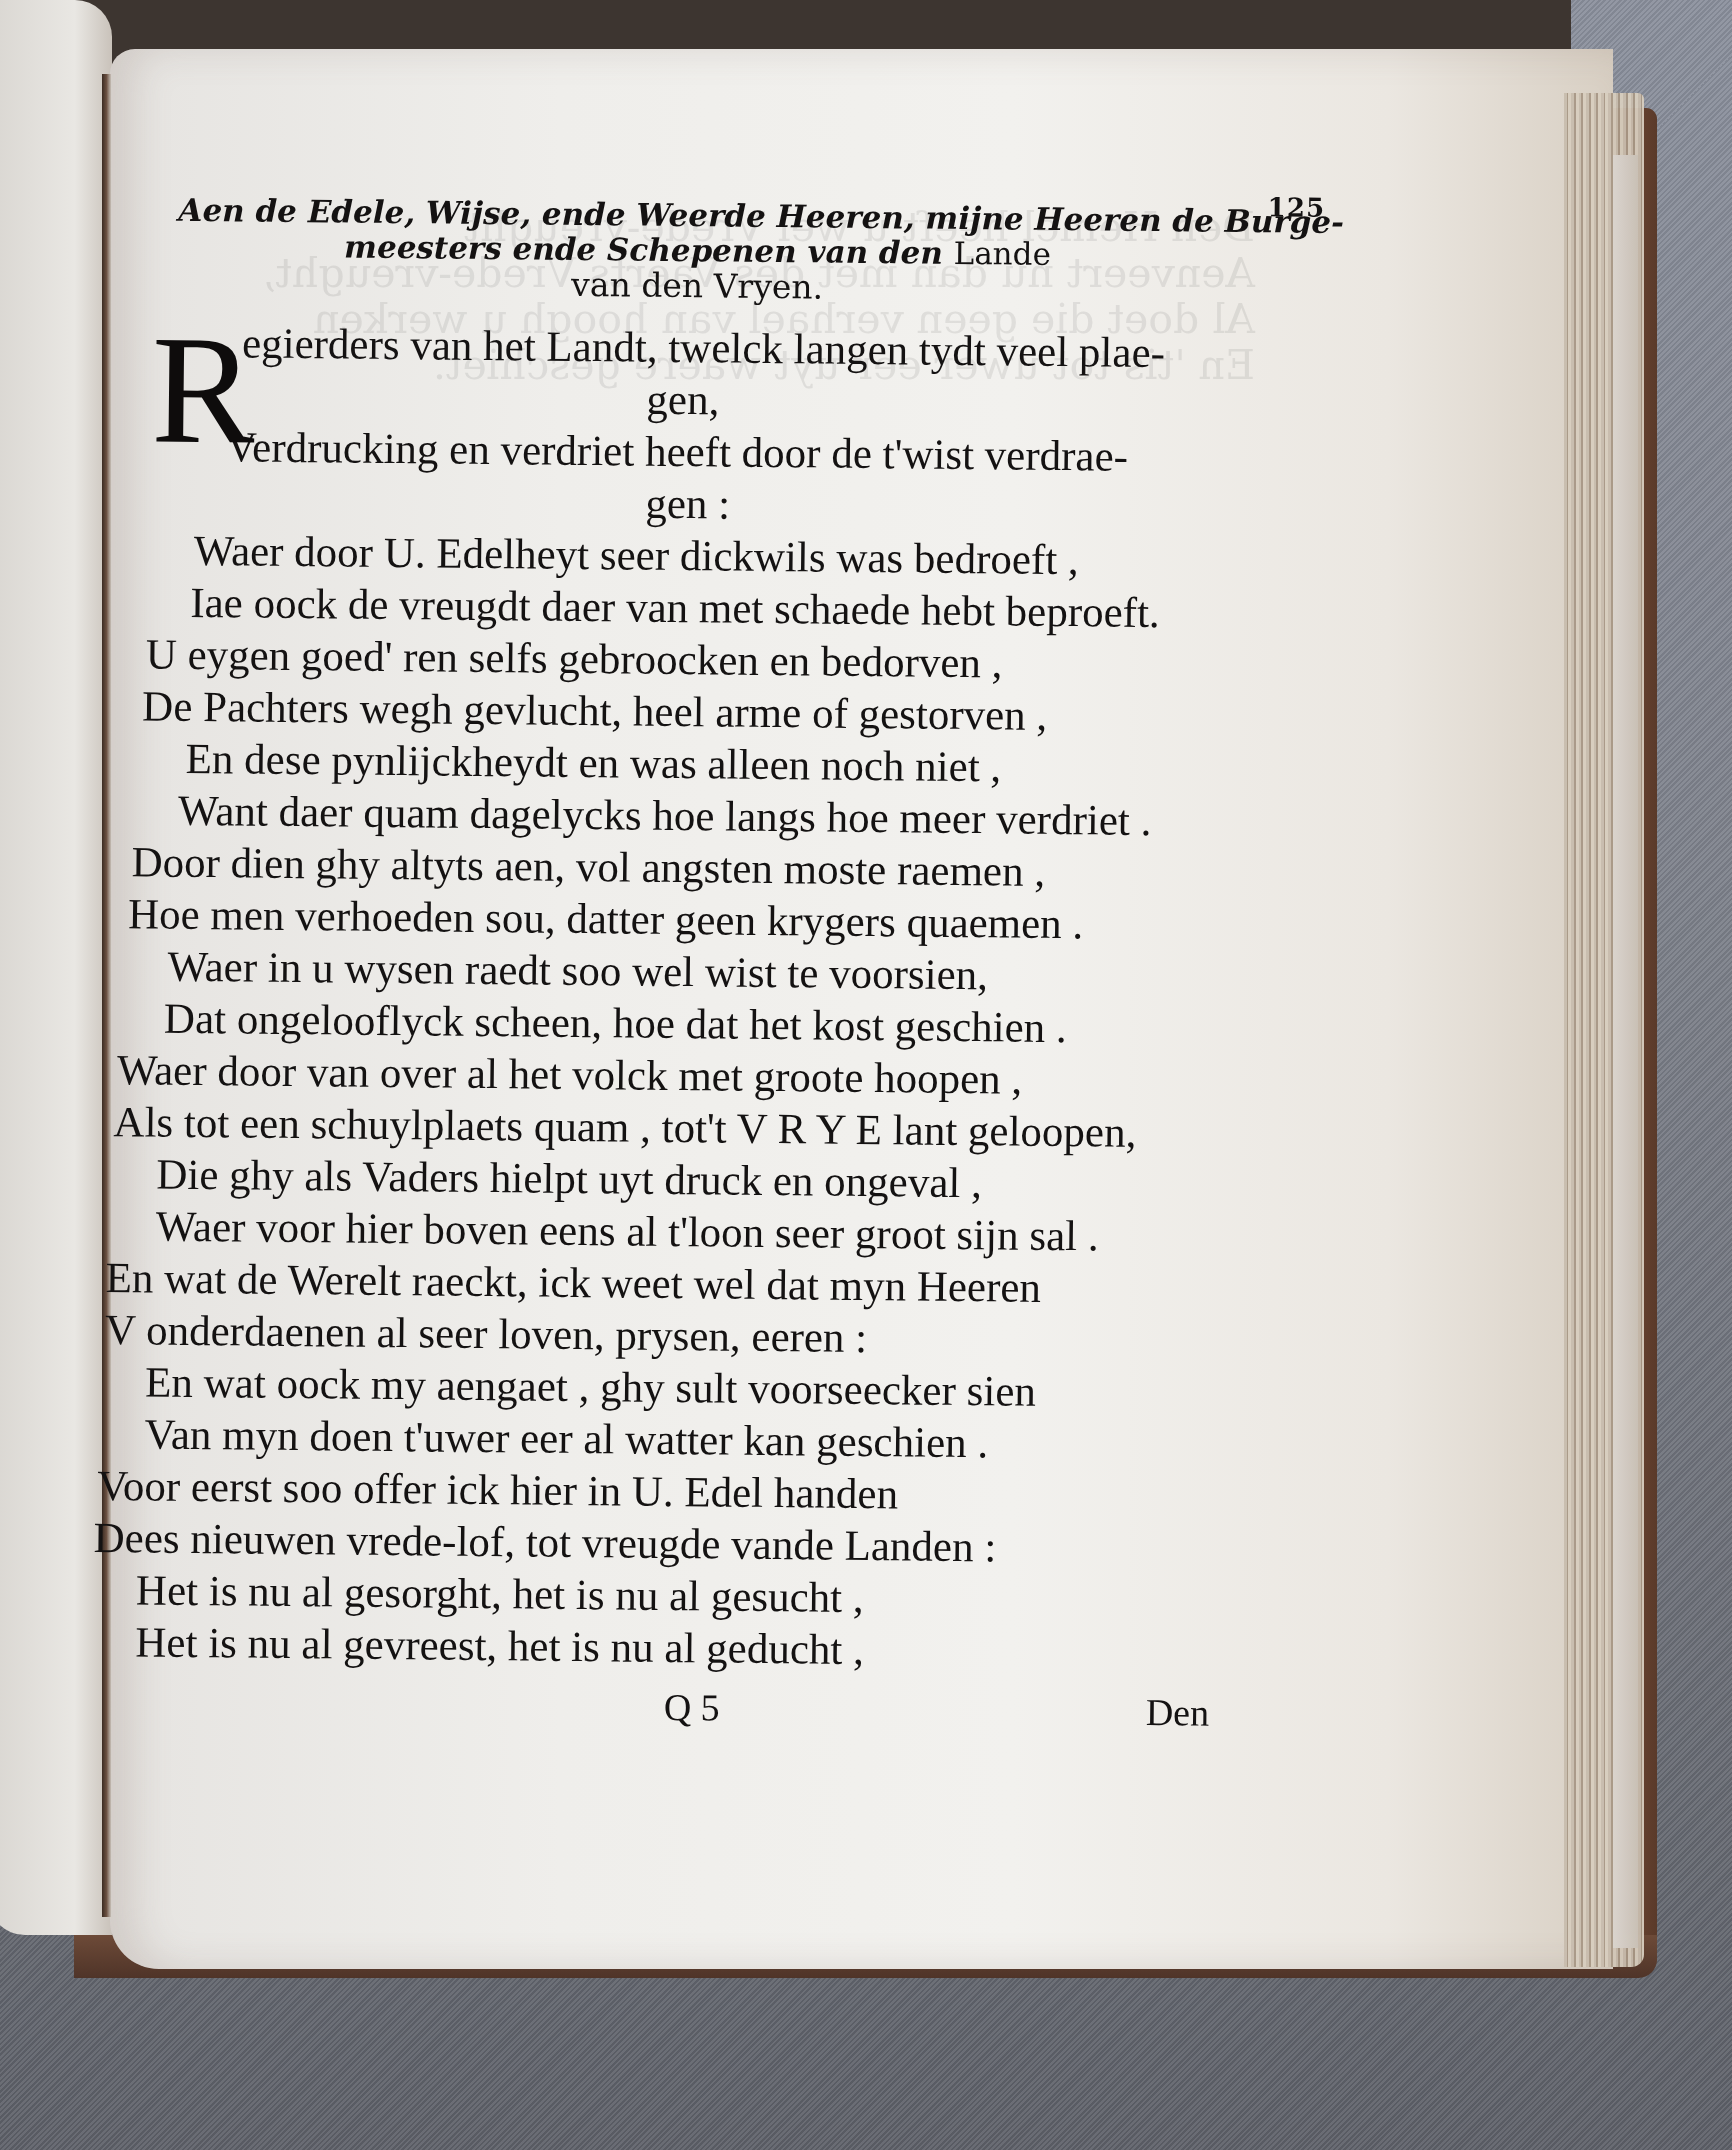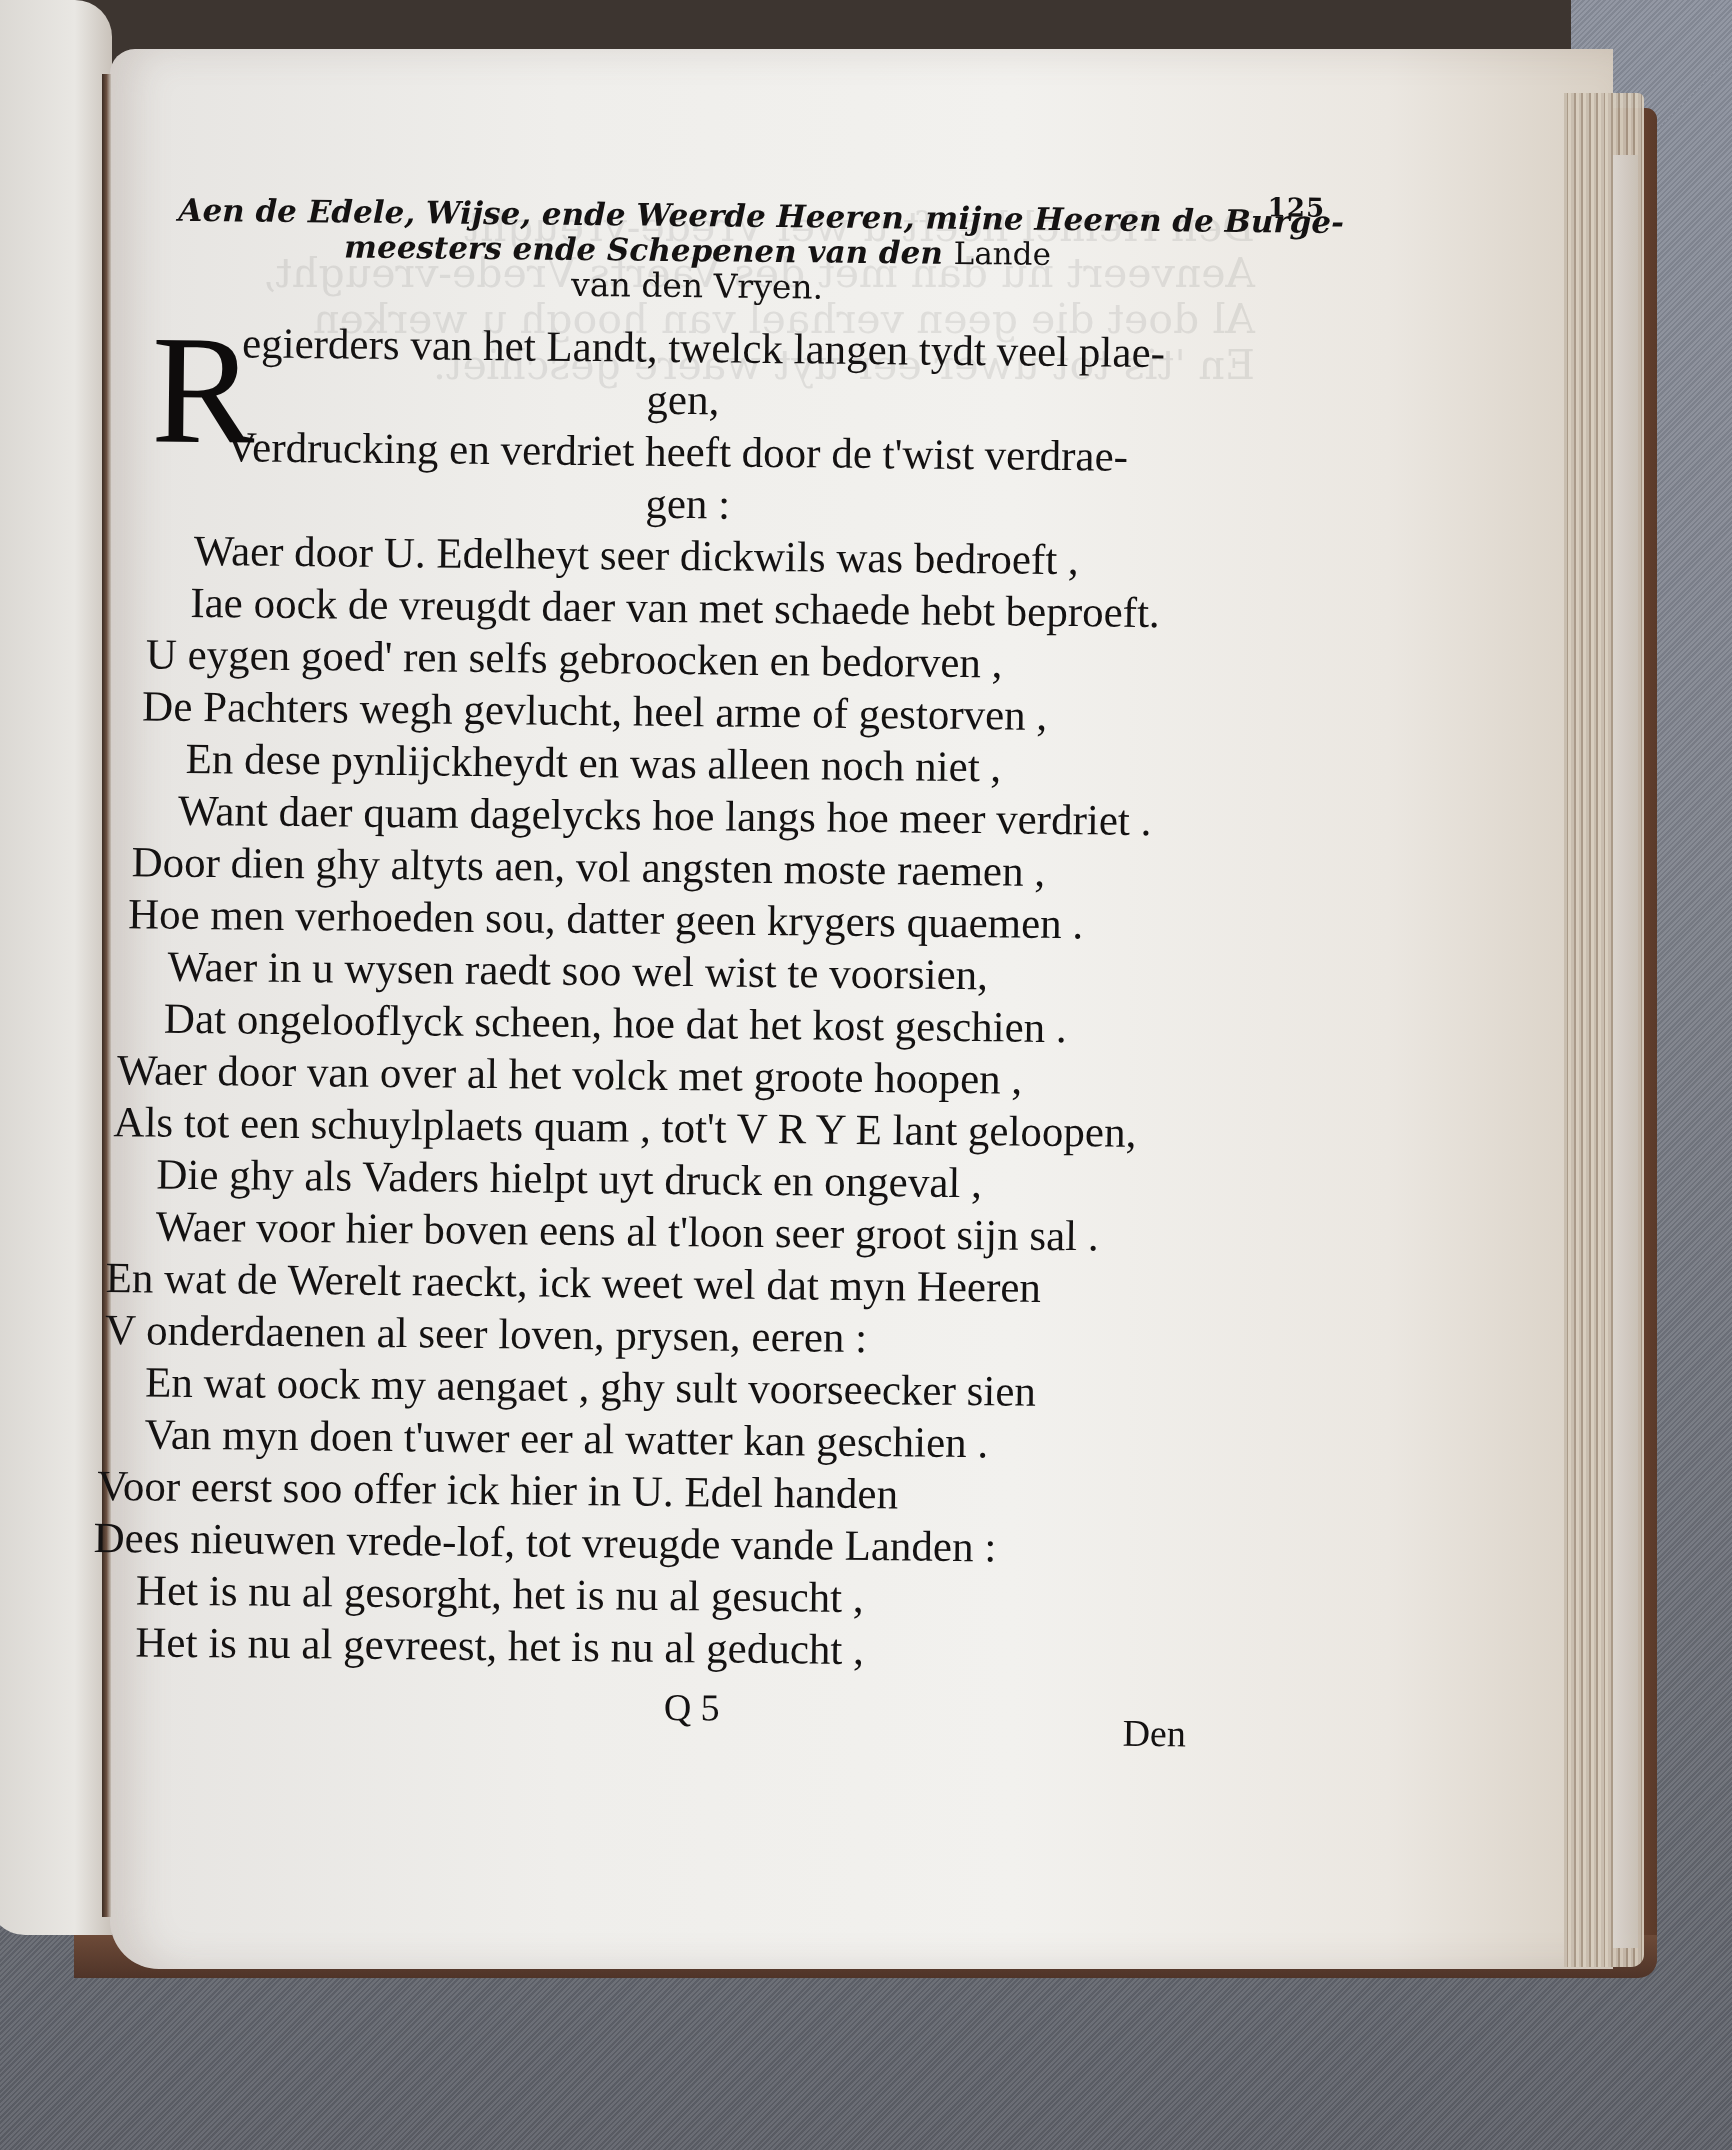--- a/index.html
+++ b/index.html
@@ -184,23 +184,22 @@
       font-family: "Liberation Serif", serif;
       font-size: 38px;
     }
     .signature {
       position: absolute;
       left: 575px;
       top: 0;
     }
     .catchword {
       position: absolute;
-      left: 1034px;
-      top: 0;
-      margin-top: 21px;
+      left: 1057px;
+      top: 0;
     }
   </style>
 </head>
 <body>
 
 <div class="cloth"></div>
 <div class="top-binding"></div>
 <div class="cover-right"></div>
 <div class="cover-bottom"></div>
 <div class="page-left"></div>

